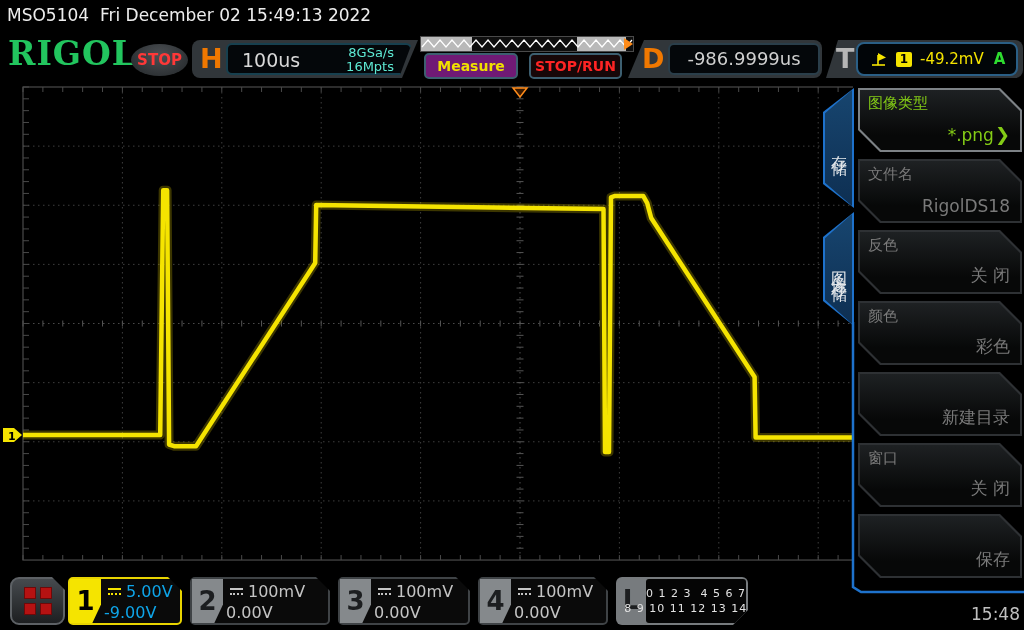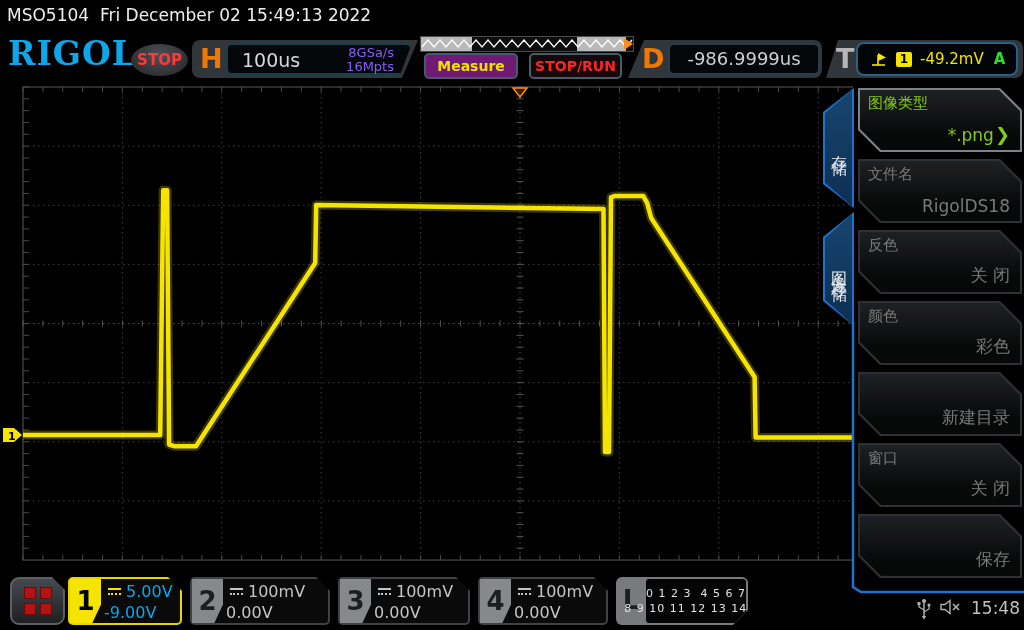--- a/index.html
+++ b/index.html
@@ -7,35 +7,35 @@
     font-family:"DejaVu Sans", sans-serif; }
   .abs { position:absolute; }
   #stage { position:relative; width:1024px; height:630px; background:#000; }
 
   
   #titlebar { left:0; top:0; width:1024px; height:30px; color:#ededed;
     font-size:17px; line-height:30px; padding-left:7px; white-space:pre; z-index:5; }
 
   
   #logo { left:8px; top:34px; font-family:"DejaVu Serif", serif; font-weight:900;
-    font-size:33px; color:#0ea5e9; letter-spacing:1px; z-index:5; }
+    font-size:33px; color:#22c55e; letter-spacing:1px; z-index:5; }
   #stop-badge { left:131px; top:44px; width:57px; height:32px; border-radius:50%;
     background:radial-gradient(ellipse at 50% 35%, #4c5054, #2c3033 75%);
     color:#ff3838; font-weight:bold; font-size:15px; text-align:center;
     line-height:32px; z-index:5; }
   .group { background:#31363a; z-index:4; }
   #hgroup { left:192px; top:40px; width:226px; height:38px; border-radius:8px 0 0 8px;
     clip-path:polygon(0 0,100% 0,calc(100% - 16px) 100%,0 100%); }
   .glyph-letter { font-size:27px; font-weight:bold; line-height:32px; }
   #hletter { left:200px; top:43px; color:#f07800; z-index:5; }
   #hinner { left:226px; top:43px; width:186px; height:32px; background:#04070a;
     border:2px solid #17404f; border-radius:6px;
     clip-path:polygon(0 0,100% 0,calc(100% - 12px) 100%,0 100%); z-index:5; }
   #timebase { left:14px; top:4px; font-size:19px; color:#d8d8d8; }
-  #srate { right:16px; top:1px; font-size:13px; color:#8b5cf6; text-align:right; line-height:14px; }
+  #srate { right:16px; top:1px; font-size:13px; color:#5eead4; text-align:right; line-height:14px; }
 
   #preview { left:420px; top:36px; z-index:5; }
   .hdr-btn { top:53px; height:26px; background:#701a75; border:2px solid #3d5f70;
     border-radius:5px; text-align:center; font-size:14px; font-weight:bold;
     line-height:22px; z-index:5; }
   #measure-btn { left:424px; width:94px; color:#f0e000; }
   #stoprun-btn { left:529px; width:93px; color:#ff2424; background:#170708; }
 
   #dgroup { left:628px; top:40px; width:194px; height:38px; border-radius:0 8px 8px 0;
     clip-path:polygon(16px 0,100% 0,100% 100%,0 100%); }
@@ -112,21 +112,21 @@
     border-radius:6px; clip-path:polygon(0 0,100% 0,100% calc(100% - 15px),calc(100% - 15px) 100%,0 100%);
     z-index:3; }
   #lbox .ltab { position:absolute; left:0; top:0; width:30px; height:100%;
     color:#1c1e20; font-size:26px; font-weight:bold; text-align:center; line-height:46px; }
   #lbox .lpanel { position:absolute; left:30px; top:2px; right:2px; bottom:2px;
     background:#050505; border-radius:3px; color:#e4e4e4; font-size:11px;
     display:flex; flex-direction:column; justify-content:center; align-items:center; gap:2px; }
   #lbox .lpanel div { white-space:pre; letter-spacing:1px; }
 
   #status { left:905px; top:598px; width:115px; height:26px; display:flex;
-    align-items:flex-start; justify-content:flex-end; gap:9px; z-index:3; }
+    align-items:flex-end; justify-content:flex-end; gap:9px; z-index:3;flex-direction:column; }
   #clock { color:#c0c0c0; font-size:17px; }
 </style>
 </head>
 <body>
 
 <div id="stage">
 
   <svg id="scope" class="abs" width="1024" height="630" viewBox="0 0 1024 630">
       <defs>
         <clipPath id="gclip">

